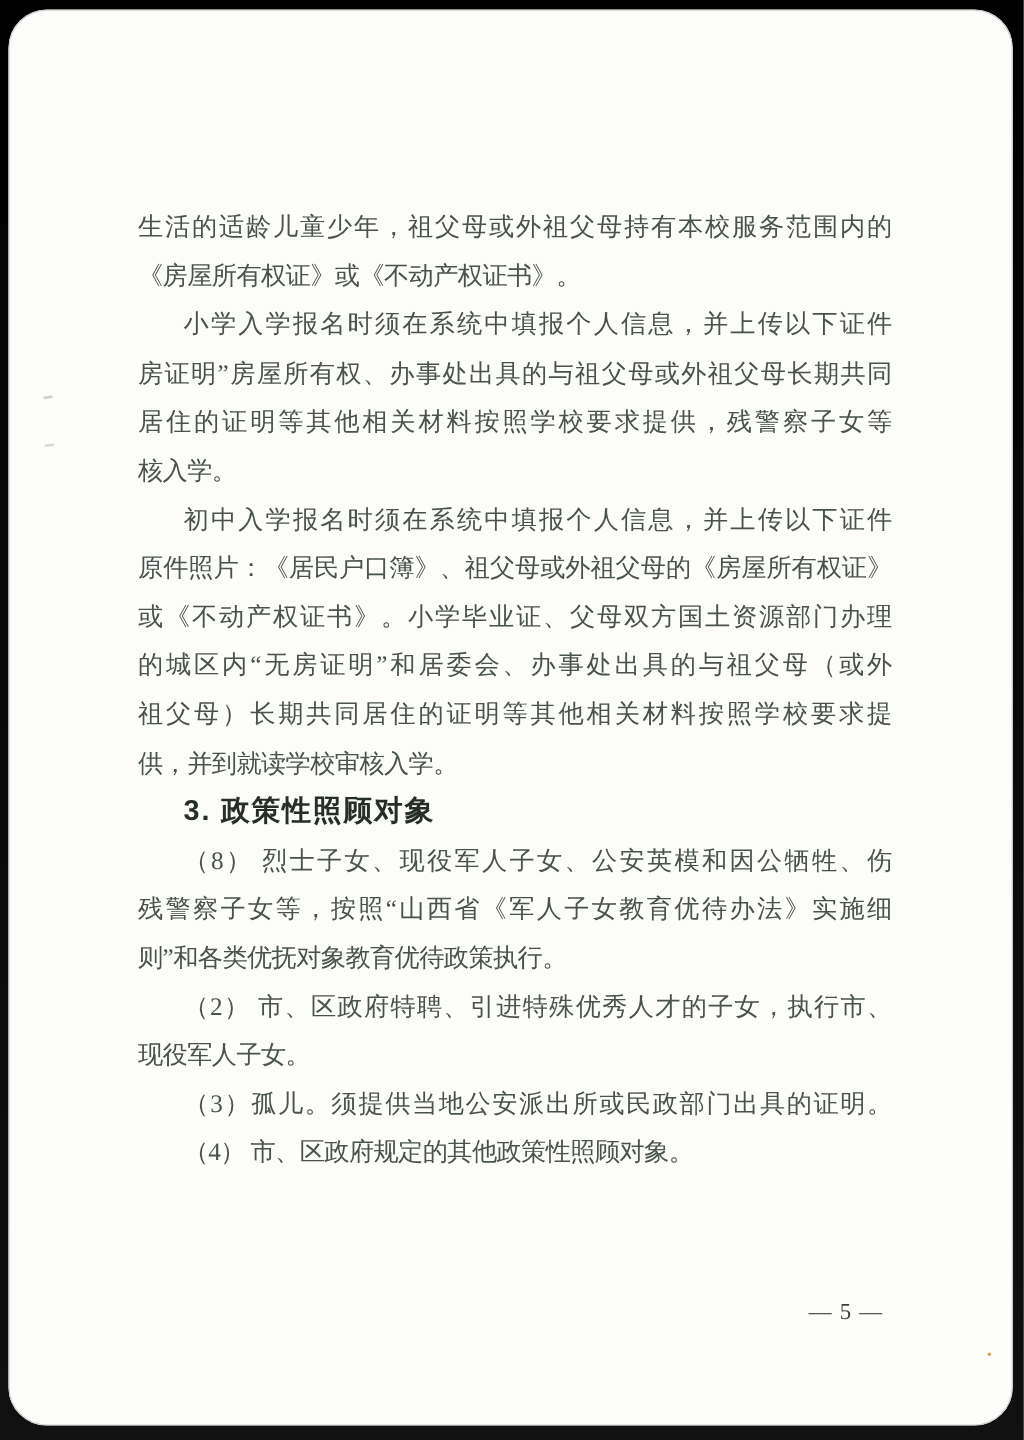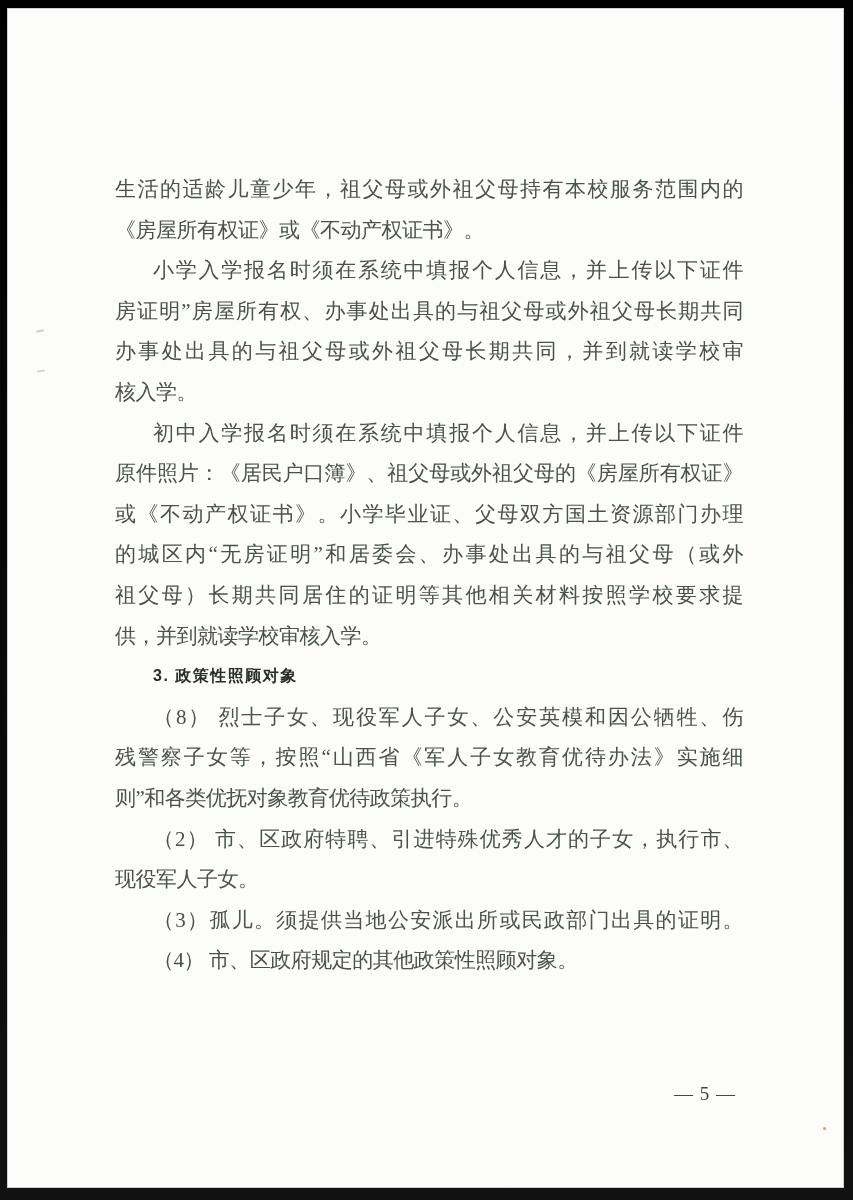--- a/index.html
+++ b/index.html
@@ -17,20 +17,21 @@
     background: linear-gradient(180deg, #000 0%, #111 100%);
   }
   .page {
     position: absolute;
     left: 7px;
     top: 8px;
     width: 837px;
     height: 1180px;
     background: #fcfcfb;
     box-shadow: inset 0 0 0 1px #cfcfcd;
+    border-radius: 32px;
   }
   .content {
     position: absolute;
     left: 108px;  
     top: 161px;   
     width: 628px;
     color: #49524c;
     font-size: 21px;
     letter-spacing: -0.5px;
   }
@@ -41,21 +42,21 @@
     text-align: justify;
   }
   .ln.fill {
     white-space: normal;
     text-align-last: justify;
     overflow: visible;
   }
   .ln.ind { padding-left: 38px; font-family: Liberation Serif, serif; }
   .ln.head {
     font-weight: bold;
-    font-size: 16px;
+    font-size: 24px;
     letter-spacing: 1.5px;
     color: #272e29;
     font-family: "Liberation Sans", "DejaVu Sans", sans-serif;
   }
   .page-number {
     position: absolute;
     left: 633px;   
     top: 1075px;
     width: 130px;
     text-align: center;
@@ -91,21 +92,21 @@
   <div class="smudge smudge-2"></div>
   <div class="speckle"></div>
 
   <div class="content">
 
     <div class="ln fill">生活的适龄儿童少年，祖父母或外祖父母持有本校服务范围内的</div>
     <div class="ln">《房屋所有权证》或《不动产权证书》。</div>
 
     <div class="ln fill ind">小学入学报名时须在系统中填报个人信息，并上传以下证件</div>
     <div class="ln fill">房证明”房屋所有权、办事处出具的与祖父母或外祖父母长期共同</div>
-    <div class="ln fill">办事处出具的与祖父母或外祖父母长期共同，并到就读学校审</div>
+    <div class="ln fill">居住的证明等其他相关材料按照学校要求提供，残警察子女等</div>
     <div class="ln">核入学。</div>
 
     <div class="ln fill ind">初中入学报名时须在系统中填报个人信息，并上传以下证件</div>
     <div class="ln fill">原件照片：《居民户口簿》、祖父母或外祖父母的《房屋所有权证》</div>
     <div class="ln fill">或《不动产权证书》。小学毕业证、父母双方国土资源部门办理</div>
     <div class="ln fill">的城区内“无房证明”和居委会、办事处出具的与祖父母（或外</div>
     <div class="ln fill">祖父母）长期共同居住的证明等其他相关材料按照学校要求提</div>
     <div class="ln">供，并到就读学校审核入学。</div>
 
     <div class="ln head ind">3. 政策性照顾对象</div>

